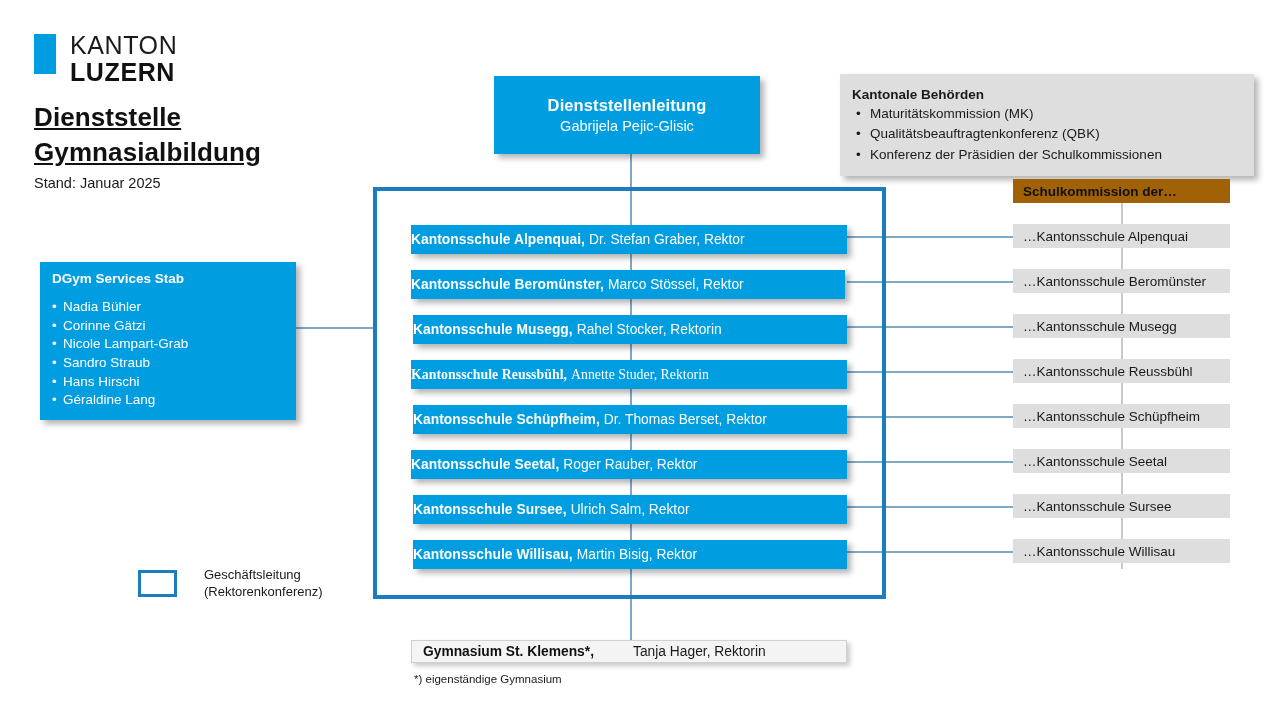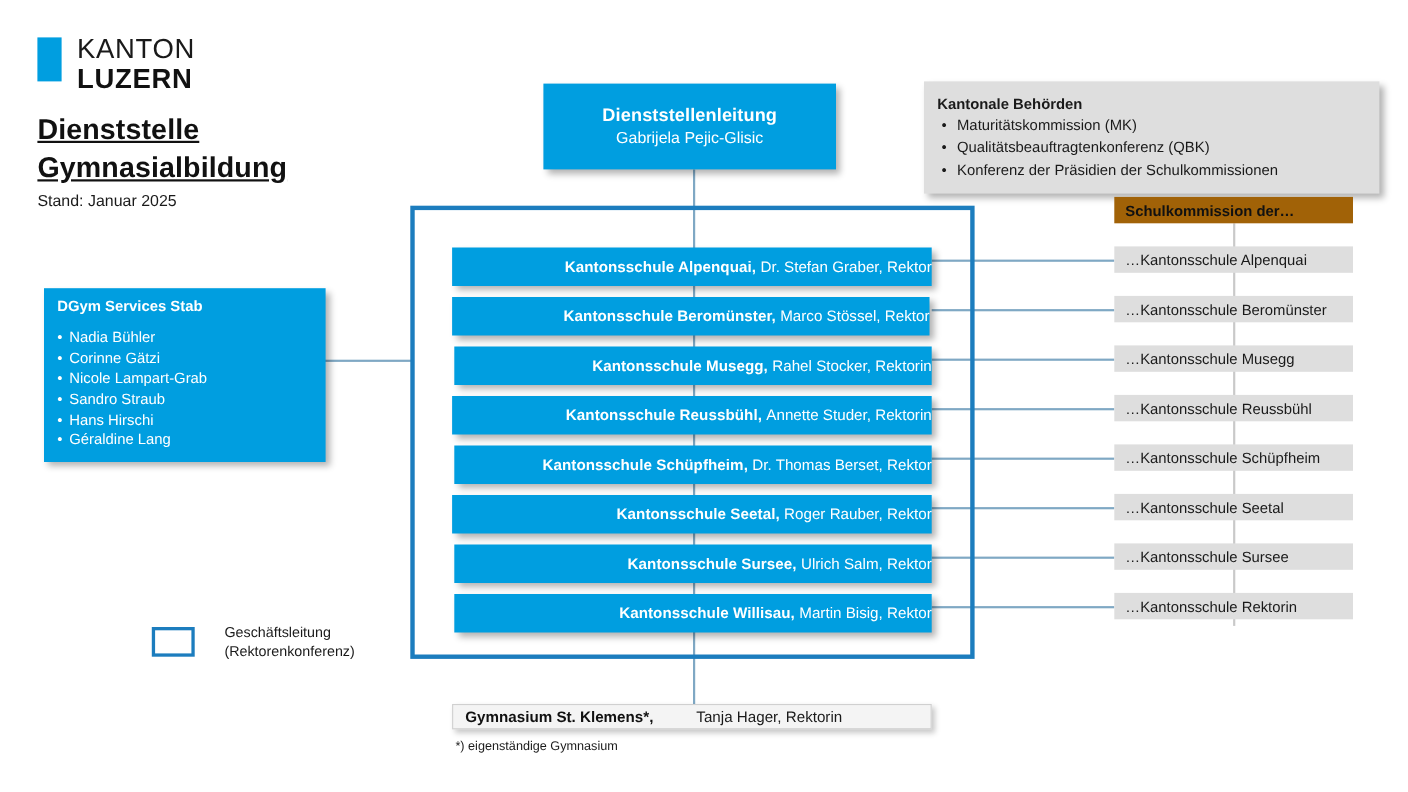--- a/index.html
+++ b/index.html
@@ -180,29 +180,28 @@
   }
   .vline-grey {
     position: absolute;
     width: 1.6px;
     background: #C9C9C9;
   }
 
   
   .school-row {
     position: absolute;
-    height: 35px;
+    height: 29px;
     background: #009EE0;
     color: #ffffff;
     display: flex;
     align-items: center;
     padding-left: 0;
     box-sizing: border-box;
     white-space: nowrap;
-    justify-content: flex-end;
   }
   .school-name {
     font-size: 13.8px;
     font-weight: 700;
     letter-spacing: 0.05px;
   }
   .school-person {
     font-size: 13.8px;
     font-weight: 400;
     margin-left: 4px;
@@ -388,21 +387,21 @@
     <span class="school-person">Dr. Stefan Graber, Rektor</span>
   </div>
   <div class="school-row shadow-box" style="left:411px; top:270px; width:434px;">
     <span class="school-name">Kantonsschule Beromünster,</span>
     <span class="school-person">Marco Stössel, Rektor</span>
   </div>
   <div class="school-row shadow-box" style="left:413px; top:315px; width:434px;">
     <span class="school-name">Kantonsschule Musegg,</span>
     <span class="school-person">Rahel Stocker, Rektorin</span>
   </div>
-  <div class="school-row shadow-box" style="left:411px; top:360px; width:436px;">
+  <div class="school-row shadow-box" style="left:411px; top:360px; width:436px;font-family:Liberation Serif, serif;">
     <span class="school-name">Kantonsschule Reussbühl,</span>
     <span class="school-person">Annette Studer,  Rektorin</span>
   </div>
   <div class="school-row shadow-box" style="left:413px; top:405px; width:434px;">
     <span class="school-name">Kantonsschule Schüpfheim,</span>
     <span class="school-person">Dr. Thomas Berset,  Rektor</span>
   </div>
   <div class="school-row shadow-box" style="left:411px; top:450px; width:436px;">
     <span class="school-name">Kantonsschule Seetal,</span>
     <span class="school-person">Roger Rauber, Rektor</span>
@@ -418,21 +417,21 @@
 
   <div id="commission-header">Schulkommission der…</div>
 
   <div class="commission-row" style="top:224px;">…Kantonsschule Alpenquai</div>
   <div class="commission-row" style="top:269px;">…Kantonsschule Beromünster</div>
   <div class="commission-row" style="top:314px;">…Kantonsschule Musegg</div>
   <div class="commission-row" style="top:359px;">…Kantonsschule Reussbühl</div>
   <div class="commission-row" style="top:404px;">…Kantonsschule Schüpfheim</div>
   <div class="commission-row" style="top:449px;">…Kantonsschule Seetal</div>
   <div class="commission-row" style="top:494px;">…Kantonsschule Sursee</div>
-  <div class="commission-row" style="top:539px;">…Kantonsschule Rektorin</div>
+  <div class="commission-row" style="top:539px;">…Kantonsschule Willisau</div>
 
   <div id="gymnasium-box">
     <span id="gymnasium-name">Gymnasium St. Klemens*,</span>
     <span id="gymnasium-person">Tanja Hager,  Rektorin</span>
   </div>
   <div id="footnote">*) eigenständige Gymnasium</div>
 
   <div id="legend">
     <div id="legend-swatch"></div>
     <div id="legend-text">

